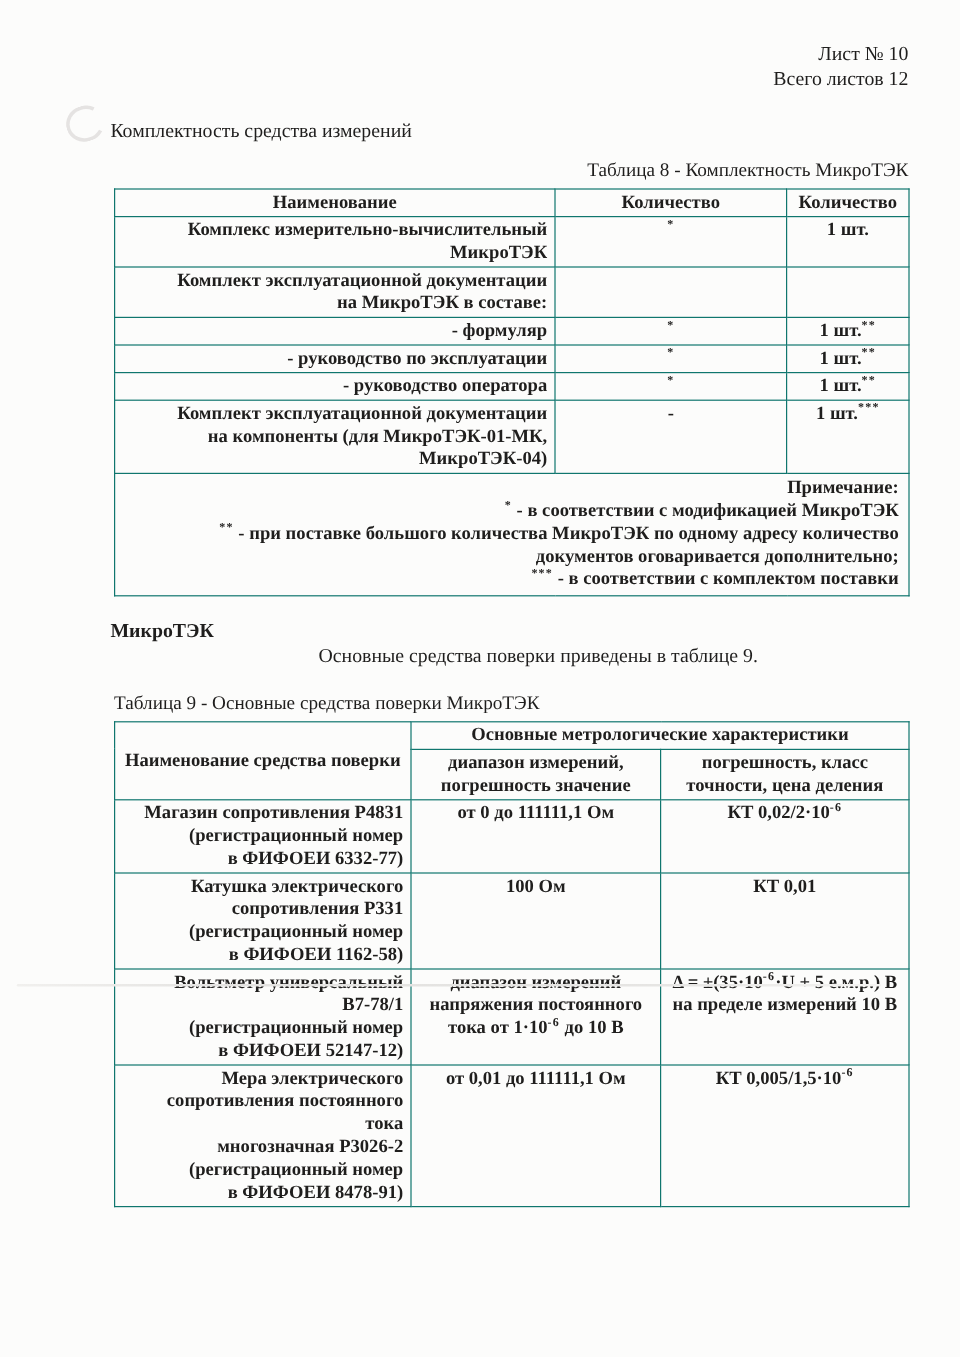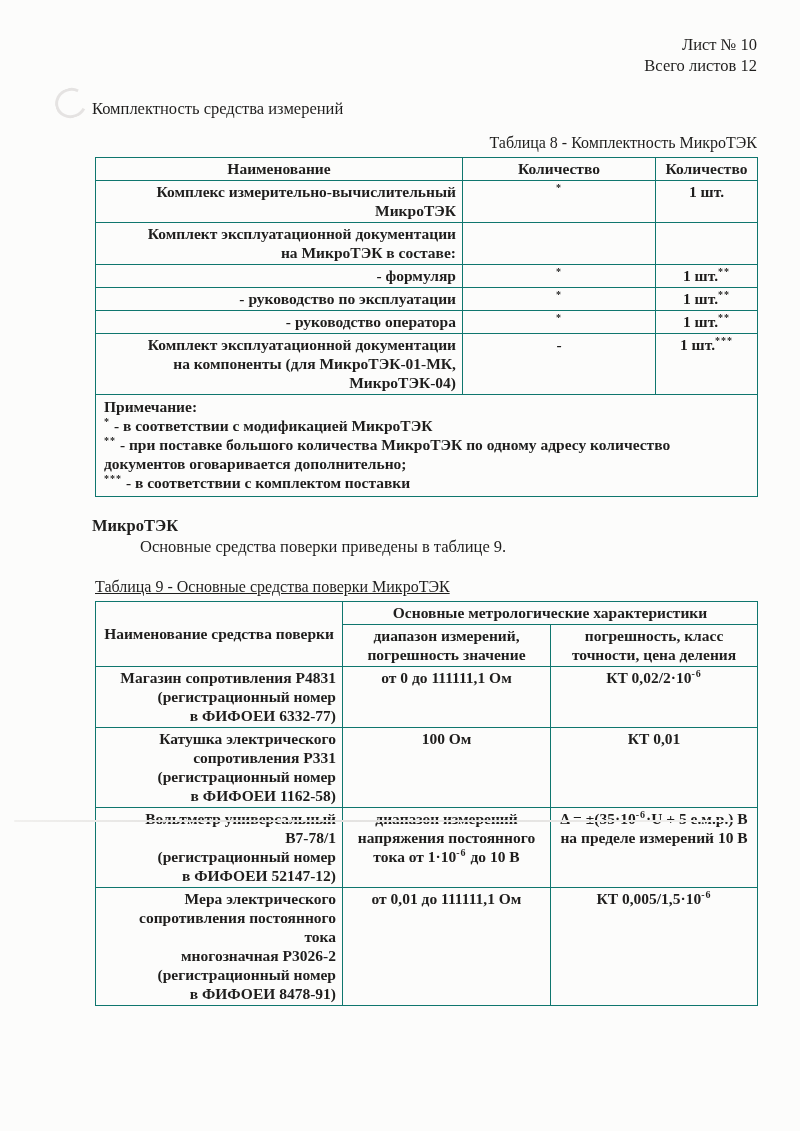--- a/index.html
+++ b/index.html
@@ -20,60 +20,61 @@
     line-height: 21px;
   }
   .section-title {
     margin: 22px 0 0 -3px;
     font-size: 16.5px;
     font-weight: normal;
     line-height: 21px;
   }
   .tbl-caption { font-size: 16px; line-height: 20px; }
   .t8-cap { margin-top: 14px; text-align: right; }
-  .t9-cap { margin-top: 19px; text-decoration: underline; }
+  .t9-cap { margin-top: 19px; }
 
   table {
     border-collapse: collapse;
     table-layout: fixed;
     margin-top: 4px;
     width: 662px;
     font-size: 15.5px;
     line-height: 19px;
   }
   td, th {
     border: 1px solid #0f766e;
     padding: 1px 6px 2px 6px;
     vertical-align: top;
     font-weight: bold;
     text-align: center;
     overflow: hidden;
   }
   td.c-name { text-align: right; padding-left: 8px; }
   th.v-mid { vertical-align: middle; }
   sup { font-size: 10px; line-height: 0; letter-spacing: 1px; }
-  .note-cell { text-align: left; padding: 2px 8px 4px 8px; }
+  .note-cell { text-align: right; padding: 2px 8px 4px 8px; }
 
   .pov-title {
     margin: 18px 0 0 -3px;
     font-size: 16.5px;
     font-weight: bold;
     line-height: 21px;
   }
   .pov-body {
     margin: 1px 0 0 -3px;
     font-size: 16.5px;
     line-height: 21.7px;
     text-align: justify;
   }
   .pov-note {
     margin: 0 0 0 -3px;
     font-size: 16.5px;
     line-height: 21.7px;
     text-indent: 48px;
+    text-align: center;
   }
 
   
   .pen-mark {
     position: absolute;
     left: 55px; top: 88px;
     width: 26px; height: 24px;
     border: 3px solid #e5e3e2;
     border-right-color: transparent;
     border-radius: 50%;

